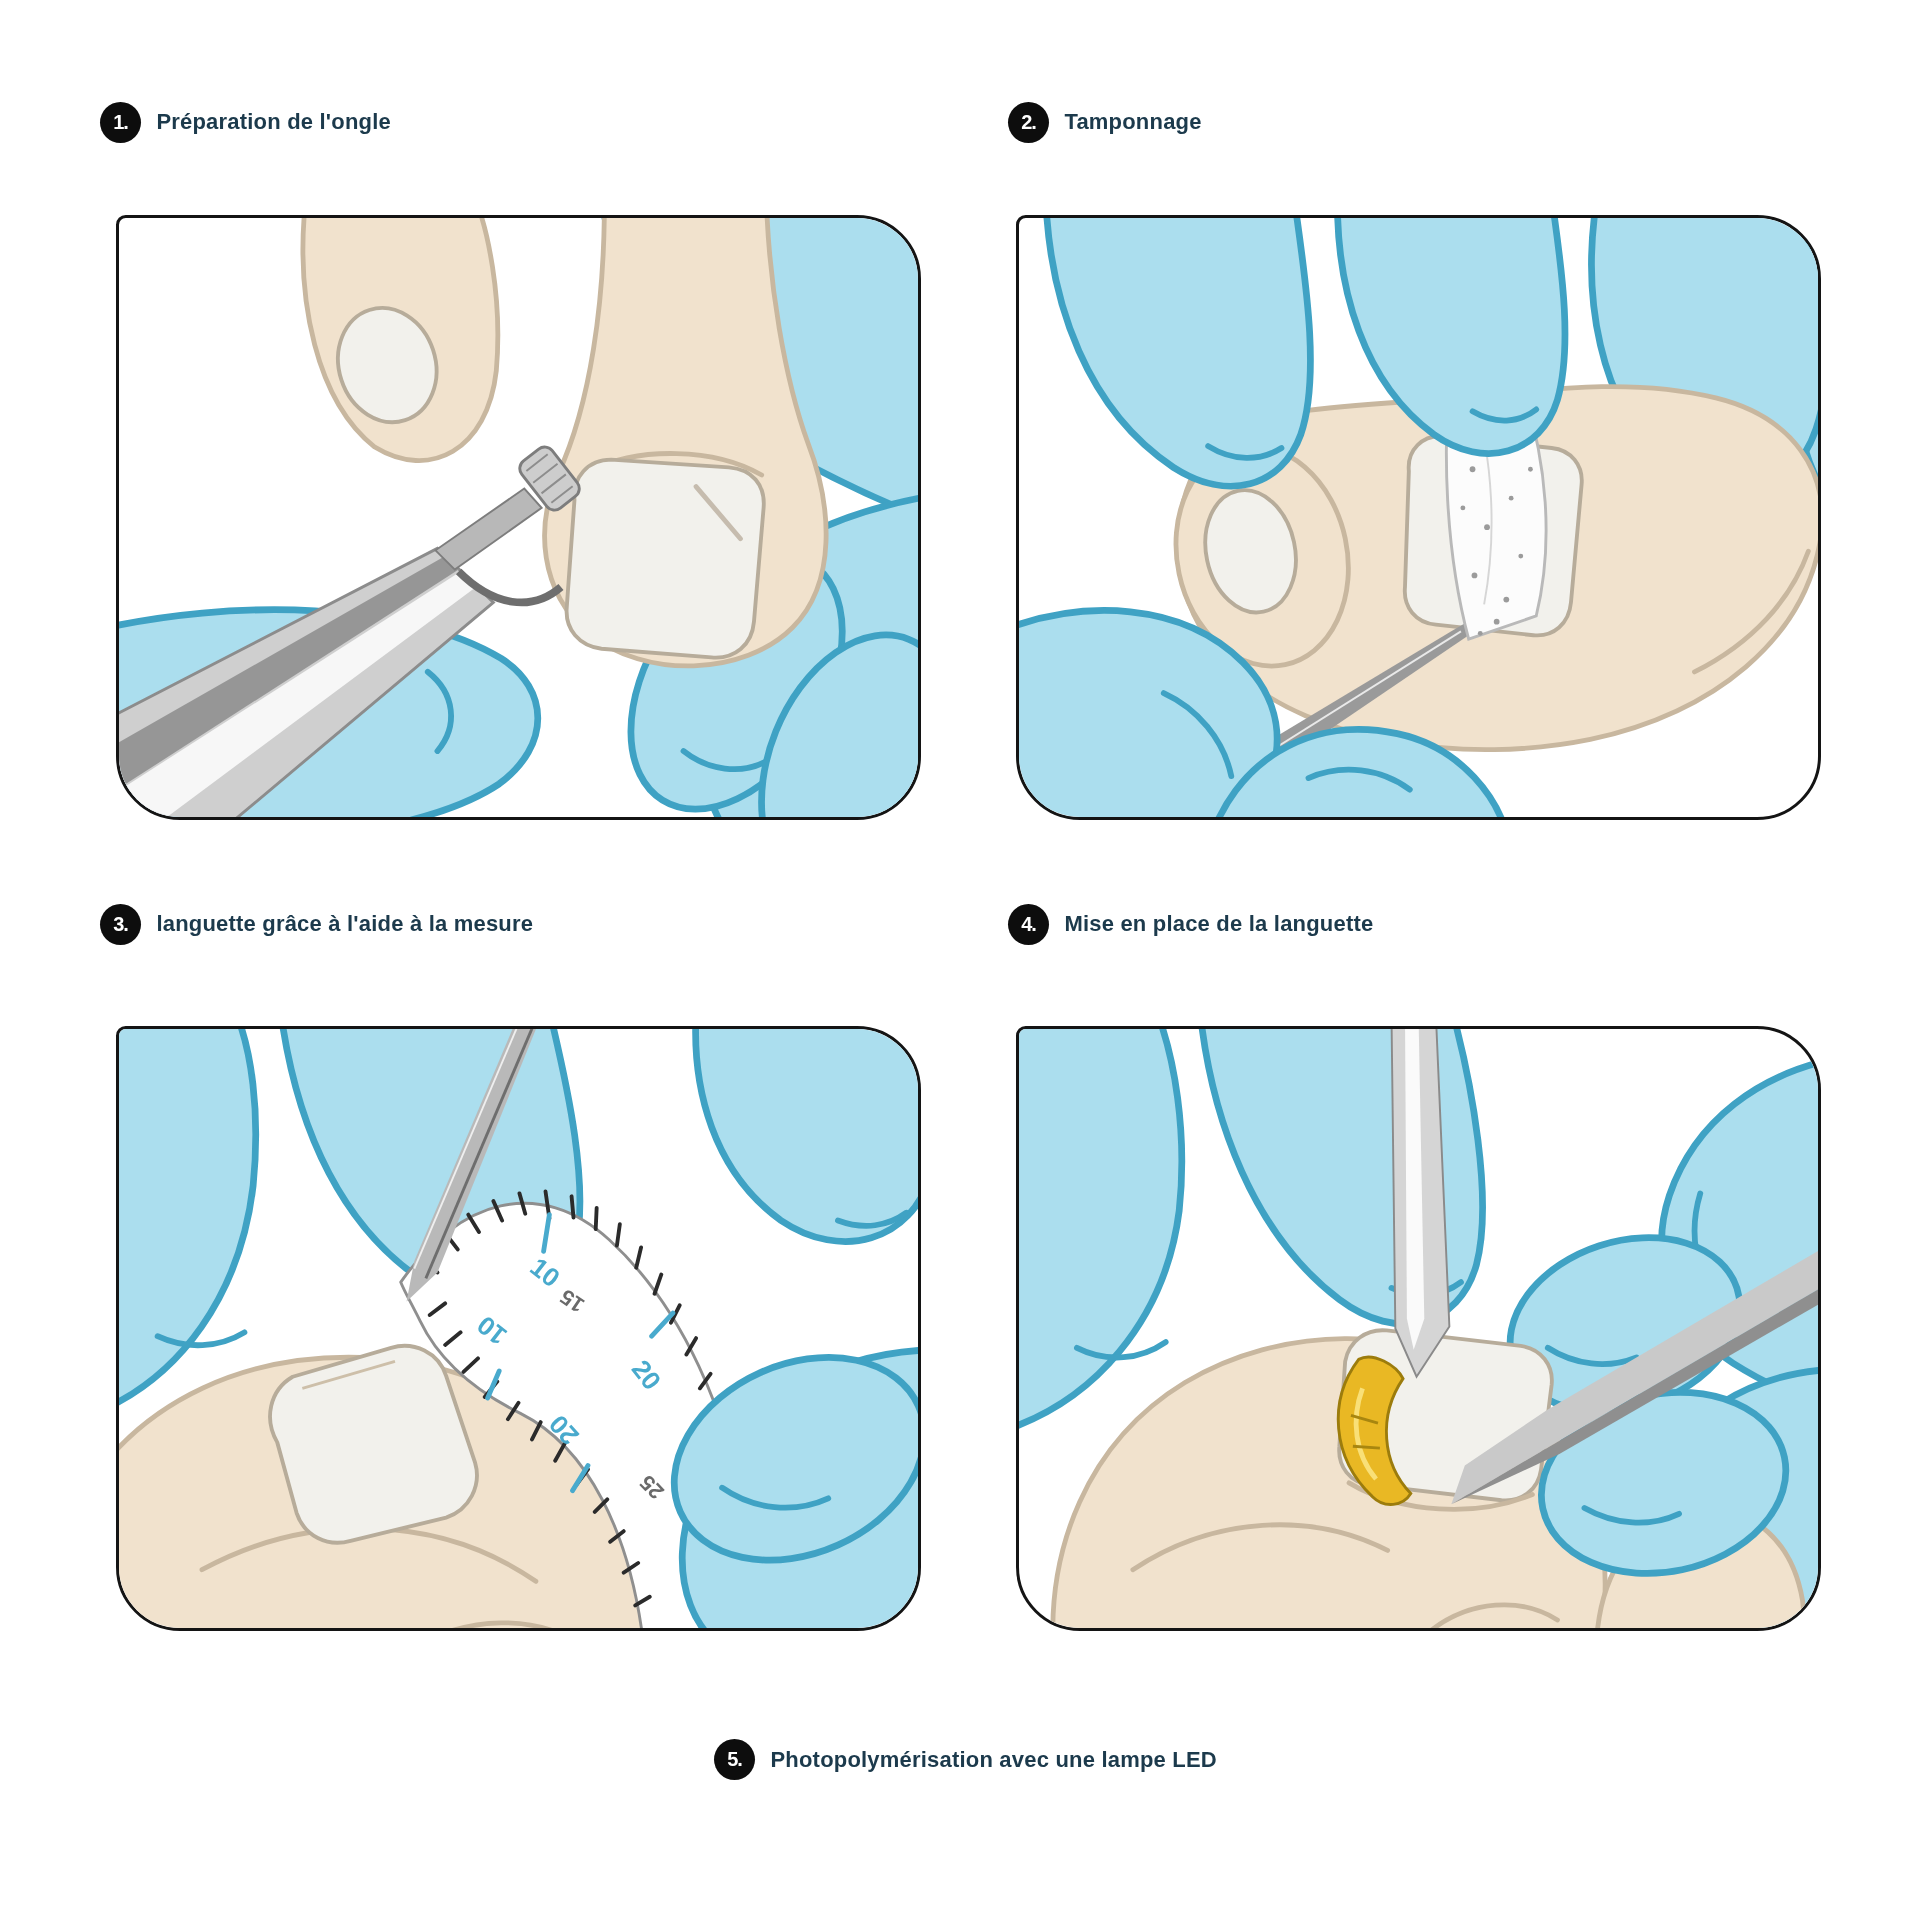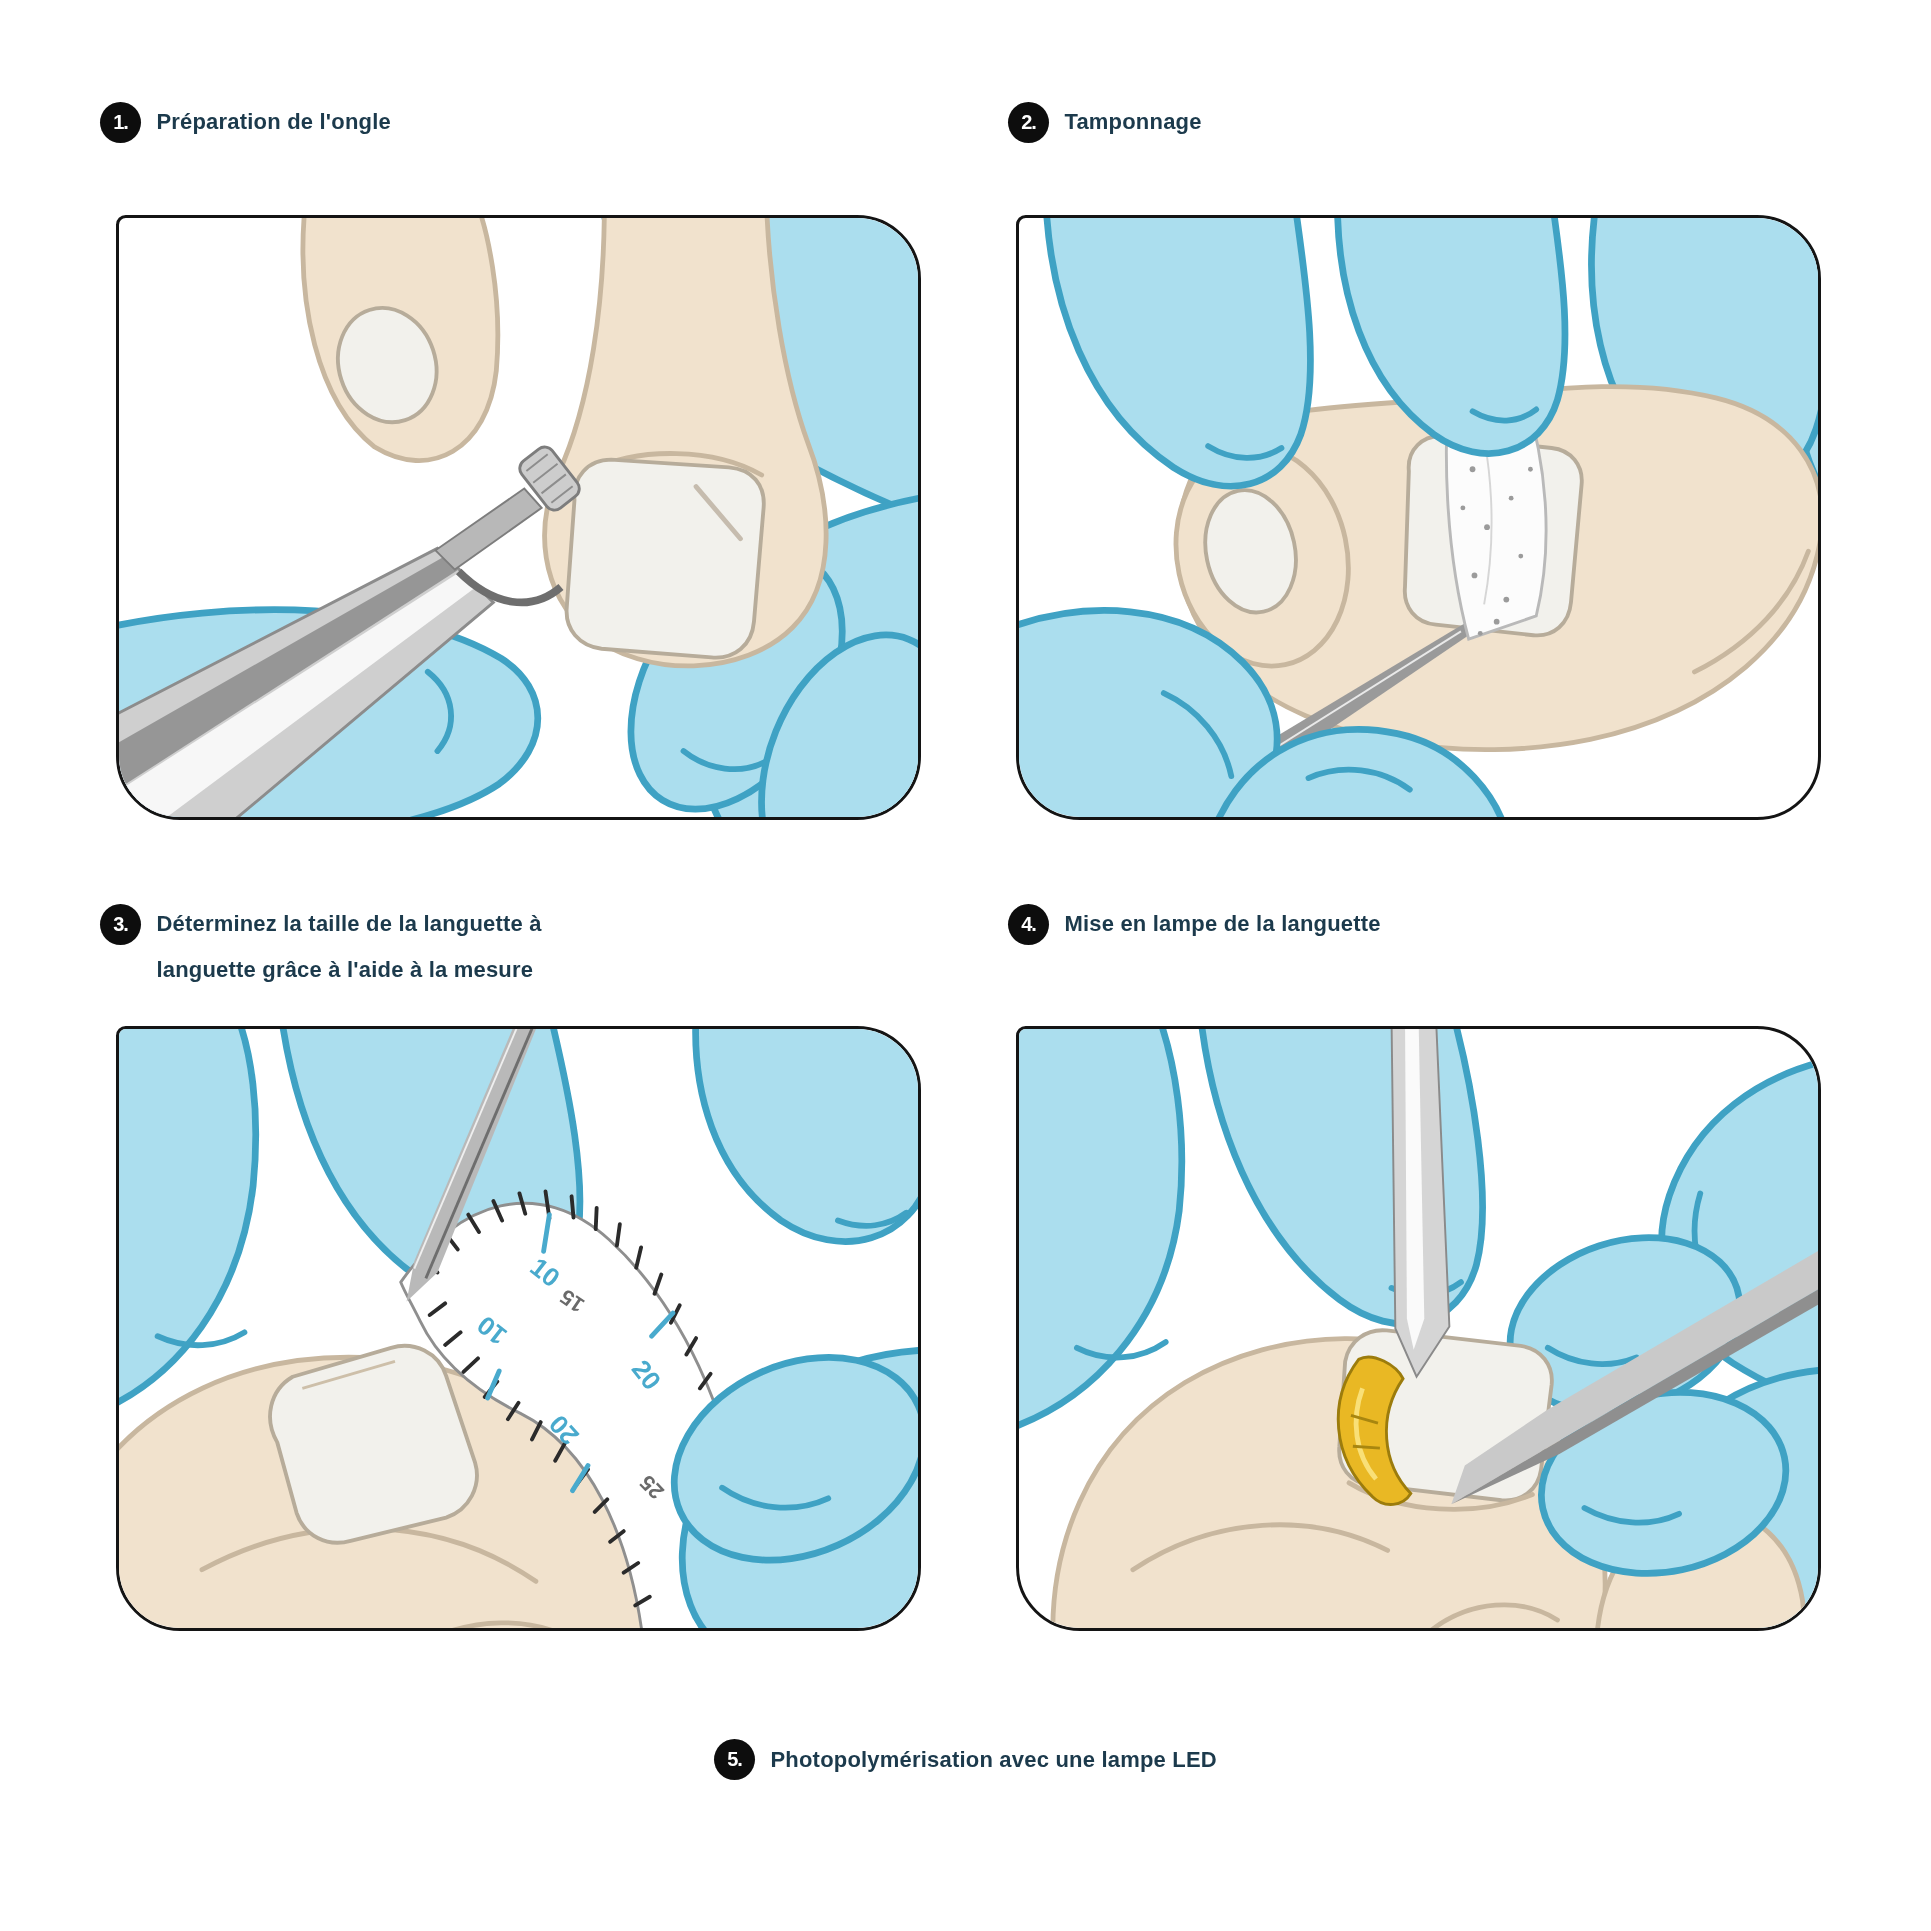--- a/index.html
+++ b/index.html
@@ -38,28 +38,27 @@
   </div>
 
   <div class="step-header" style="left:1008px;top:102px;">
     <div class="badge">2.</div>
     <div class="step-title">Tamponnage</div>
   </div>
 
   <div class="step-header" style="left:100px;top:904px;">
     <div class="badge">3.</div>
     <div class="step-title">
-      <div>Déterminez la taille de la languette à</div>
       <div>languette grâce à l'aide à la mesure</div>
     </div>
   </div>
 
   <div class="step-header" style="left:1008px;top:904px;">
     <div class="badge">4.</div>
-    <div class="step-title">Mise en lampe de la languette</div>
+    <div class="step-title">Mise en place de la languette</div>
   </div>
 
   <div class="panel" style="left:116px;top:215px;">
     <svg viewBox="0 0 828 620">
       <g>
         <path class="gl" d="M 500,-15 C 525,95 575,175 665,228 C 748,276 812,302 838,312 L 858,312 L 858,-15 Z"></path>
         <path class="gl" d="M 858,285 C 745,302 655,345 612,415 C 572,482 588,565 636,650 L 858,650 Z"></path>
         <ellipse class="gl" cx="640" cy="480" rx="92" ry="145" transform="rotate(32 640 480)"></ellipse>
         <path class="glc" d="M 585,552 C 610,572 645,577 672,562"></path>
         <ellipse class="gl" cx="766" cy="566" rx="92" ry="140" transform="rotate(22 766 566)"></ellipse>

